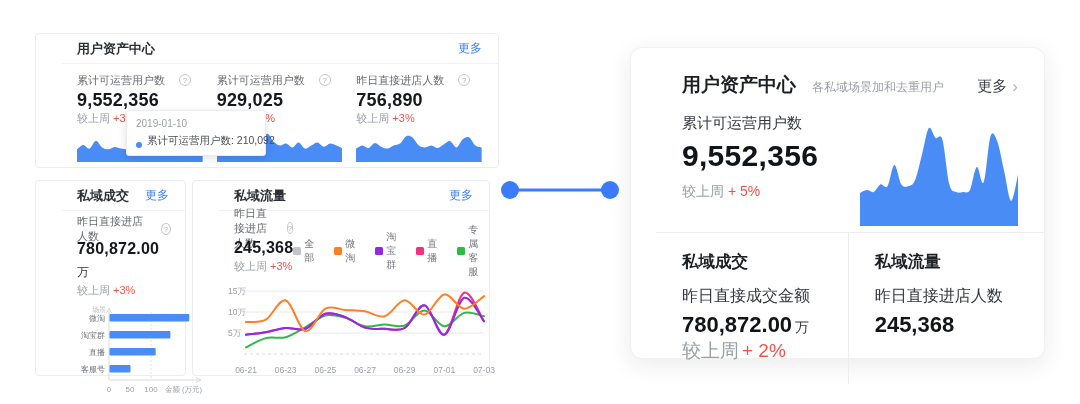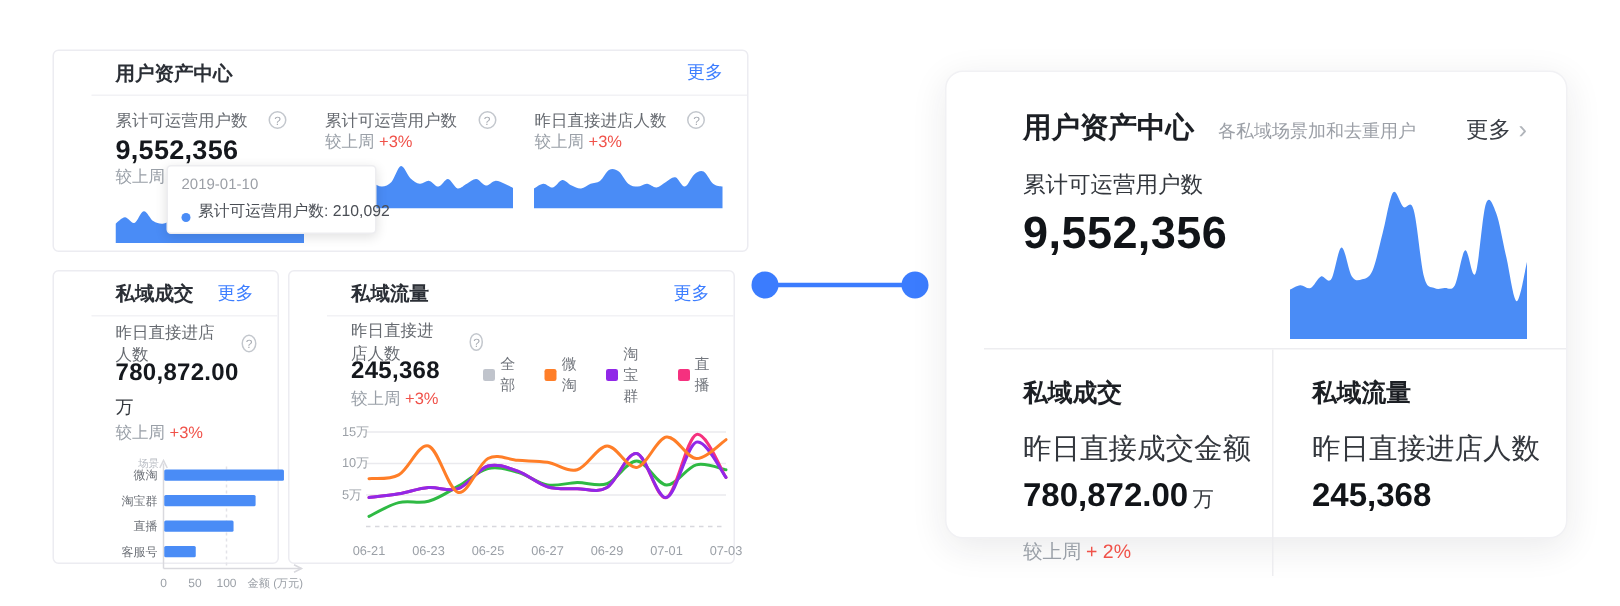--- a/index.html
+++ b/index.html
@@ -22,21 +22,21 @@
   .metric { flex:1; min-width:0; }
   .metric-label { display:flex; align-items:center; gap:14px; font-size:11px; color:var(--label); height:16px; }
   .help { display:inline-flex; align-items:center; justify-content:center; width:12px; height:12px;
     border:1px solid #c3c7cd; border-radius:50%; font-size:8px; color:#a7abb2; cursor:pointer; }
   .metric-value { font-size:18px; font-weight:bold; color:#15181d; line-height:22px; margin-top:1px; letter-spacing:0.2px; }
   .metric-delta { font-size:11px; color:var(--grey); line-height:15px; margin-bottom:2px; }
   .metric-delta b { color:var(--red); font-weight:normal; margin-left:3px; }
   .spark { display:block; width:100%; height:34px; }
 
   
-  #chart-tooltip { position:absolute; left:75px; top:76px; z-index:6; background:#fff;
+  #chart-tooltip { position:absolute; left:90px; top:76px; z-index:6; background:#fff;
     border:1px solid #ededf0; border-radius:3px; box-shadow:0 2px 8px rgba(0,0,0,.12);
     padding:6px 9px 7px 9px; width:140px; }
   .tip-date { font-size:10px; color:#9b9fa6; line-height:13px; }
   .tip-row { display:flex; align-items:flex-end; gap:5px; margin-top:4px; }
   .tip-dot { width:6px; height:6px; border-radius:50%; background:var(--blue); flex:none; }
   .tip-text { font-size:10.5px; color:#4a4e55; white-space:nowrap; }
 
   
   #sales-card { left:35px; top:180px; width:151px; height:196px; }
   .sales-body { padding:10px 14px 0 16px; }
@@ -67,24 +67,24 @@
   .zoom-metric-label { font-size:15px; color:#33373d; margin-top:12px; }
   .zoom-metric-value { font-size:30px; font-weight:bold; color:#111418; letter-spacing:0.3px; margin-top:6px; }
   .zoom-metric-delta { font-size:14px; color:var(--grey); margin-top:10px; }
   .zoom-metric-delta b { color:var(--red); font-weight:normal; margin-left:4px; }
   .zoom-chart-wrap { flex:1; display:flex; align-items:flex-end; }
   #zoom-area-svg { display:block; width:100%; height:100px; }
   .zoom-bottom { display:flex; border-top:1px solid #ededf0; margin-top:6px; height:152px; }
   .zoom-col { padding:18px 0 0 26px; width:205px; }
   .zoom-col + .zoom-col { border-left:1px solid #ededf0; width:210px; padding-left:26px; }
   .zoom-col-title { font-size:16.5px; font-weight:bold; color:#1c1f24; }
-  .zoom-col-label { font-size:19px; color:#33373d; margin-top:13px; }
+  .zoom-col-label { font-size:16px; color:#33373d; margin-top:13px; }
   .zoom-col-value { font-size:22px; font-weight:bold; color:#111418; margin-top:5px; }
   .zoom-col-value .unit { font-size:14px; font-weight:normal; color:#33373d; margin-left:3px; }
-  .zoom-col-delta { font-size:13px; color:var(--grey); margin-top:16px; }
+  .zoom-col-delta { font-size:19px; color:var(--grey); margin-top:0; }
   .zoom-col-delta b { color:var(--red); font-weight:normal; margin-left:3px; }
 </style>
 </head>
 <body>
 
 <div class="card" id="assets-card">
   <div class="card-header">
     <span class="card-title">用户资产中心</span>
     <span class="more-link">更多</span>
   </div>
@@ -98,30 +98,32 @@
       <div class="metric-delta"><span>较上周</span><b>+3%</b></div>
       <svg class="spark" viewBox="0 0 128 34" preserveAspectRatio="none">
           <path d="M0.0,21.2C1.1,20.5,4.3,17.0,6.4,16.9C8.5,16.8,10.7,21.3,12.8,20.6C14.9,19.9,17.1,13.1,19.2,12.8C21.3,12.6,23.5,18.0,25.6,19.4C27.7,20.8,29.9,21.3,32.0,21.2C34.1,21.2,36.3,19.2,38.4,19.0C40.5,18.9,42.7,20.2,44.8,20.6C46.9,21.0,49.1,21.4,51.2,21.2C53.3,21.0,55.5,20.1,57.6,19.4C59.7,18.6,61.9,16.8,64.0,16.9C66.1,17.0,68.3,19.4,70.4,20.0C72.5,20.6,74.7,21.3,76.8,20.6C78.9,19.9,81.1,15.9,83.2,15.6C85.3,15.3,87.5,18.1,89.6,18.7C91.7,19.4,93.9,19.8,96.0,19.4C98.1,18.9,100.3,16.9,102.4,15.9C104.5,15.0,106.7,12.9,108.8,13.8C110.9,14.7,113.1,20.1,115.2,21.2C117.3,22.4,119.5,20.9,121.6,20.6C123.7,20.3,126.9,19.6,128.0,19.4L128,34L0,34Z" fill="#4a8cf6"></path>
         </svg>
     </div>
     <div class="metric">
       <div class="metric-label tight">
         <span>累计可运营用户数</span>
         <span class="help">?</span>
       </div>
+      <div class="metric-value">929,025</div>
       <div class="metric-delta"><span>较上周</span><b>+3%</b></div>
       <svg class="spark" viewBox="0 0 128 34" preserveAspectRatio="none">
           <path d="M0.0,23.1C1.1,22.4,4.3,19.1,6.4,18.7C8.5,18.4,10.7,21.8,12.8,21.2C14.9,20.6,17.1,15.2,19.2,15.0C21.3,14.8,23.5,19.6,25.6,20.0C27.7,20.4,29.9,17.6,32.0,17.5C34.1,17.4,36.3,19.6,38.4,19.4C40.5,19.2,42.7,18.5,44.8,16.3C46.9,14.0,49.1,6.1,51.2,5.7C53.3,5.3,55.5,11.8,57.6,13.8C59.7,15.7,61.9,17.2,64.0,17.5C66.1,17.8,68.3,15.3,70.4,15.6C72.5,15.9,74.7,19.6,76.8,19.4C78.9,19.2,81.1,14.2,83.2,14.4C85.3,14.6,87.5,20.1,89.6,20.6C91.7,21.1,93.9,18.5,96.0,17.5C98.1,16.5,100.3,14.2,102.4,14.4C104.5,14.6,106.7,18.5,108.8,18.7C110.9,18.9,113.1,15.8,115.2,15.6C117.3,15.4,119.5,16.7,121.6,17.5C123.7,18.3,126.9,20.1,128.0,20.6L128,34L0,34Z" fill="#4a8cf6"></path>
         </svg>
     </div>
     <div class="metric">
       <div class="metric-label tight">
         <span>昨日直接进店人数</span>
         <span class="help">?</span>
       </div>
+      <div class="metric-value">756,890</div>
       <div class="metric-delta"><span>较上周</span><b>+3%</b></div>
       <svg class="spark" viewBox="0 0 128 34" preserveAspectRatio="none">
           <path d="M0.0,20.6C1.1,20.1,4.3,17.6,6.4,17.5C8.5,17.4,10.7,20.4,12.8,20.0C14.9,19.6,17.1,15.2,19.2,15.0C21.3,14.8,23.5,17.8,25.6,18.7C27.7,19.7,29.9,20.8,32.0,20.6C34.1,20.4,36.3,18.3,38.4,17.5C40.5,16.7,42.7,17.2,44.8,15.6C46.9,14.1,49.1,9.2,51.2,8.2C53.3,7.2,55.5,7.9,57.6,9.4C59.7,11.0,61.9,15.8,64.0,17.5C66.1,19.2,68.3,19.4,70.4,19.4C72.5,19.4,74.7,17.4,76.8,17.5C78.9,17.6,81.1,20.2,83.2,20.0C85.3,19.8,87.5,17.4,89.6,16.3C91.7,15.1,93.9,12.6,96.0,13.2C98.1,13.7,100.3,19.7,102.4,19.4C104.5,19.1,106.7,13.0,108.8,11.3C110.9,9.6,113.1,8.4,115.2,9.4C117.3,10.5,119.5,15.8,121.6,17.5C123.7,19.2,126.9,19.1,128.0,19.4L128,34L0,34Z" fill="#4a8cf6"></path>
         </svg>
     </div>
   </div>
   <div id="chart-tooltip">
     <div class="tip-date">2019-01-10</div>
     <div class="tip-row">
       <span class="tip-dot"></span>
@@ -193,20 +195,24 @@
             <span>微淘</span>
           </span>
         <span class="legend-item">
             <span class="swatch" style="background: rgb(145, 40, 232);"></span>
             <span>淘宝群</span>
           </span>
         <span class="legend-item">
             <span class="swatch" style="background: rgb(245, 49, 127);"></span>
             <span>直播</span>
           </span>
+        <span class="legend-item">
+            <span class="swatch" style="background: rgb(47, 186, 68);"></span>
+            <span>专属客服</span>
+          </span>
       </div>
     </div>
     <svg id="traffic-line-svg" width="272" height="97" viewBox="0 0 272 97">
         <line x1="16" y1="10.068965517241374" x2="256" y2="10.068965517241374" stroke="#eaeaee" stroke-width="1"></line>
         <text x="0" y="12.568965517241374" font-size="8.5" fill="#9ba0a7">15万</text>
         <line x1="16" y1="31.04597701149425" x2="256" y2="31.04597701149425" stroke="#eaeaee" stroke-width="1"></line>
         <text x="0" y="33.54597701149425" font-size="8.5" fill="#9ba0a7">10万</text>
         <line x1="16" y1="52.02298850574712" x2="256" y2="52.02298850574712" stroke="#eaeaee" stroke-width="1"></line>
         <text x="0" y="54.52298850574712" font-size="8.5" fill="#9ba0a7">5万</text>
         <line x1="16" y1="73" x2="256" y2="73" stroke="#d8d8dd" stroke-width="1" stroke-dasharray="3,3"></line>
@@ -237,20 +243,21 @@
     <span class="zoom-subtitle">各私域场景加和去重用户</span>
     <span class="zoom-more">
       <span>更多</span>
       <span class="chev">›</span>
     </span>
   </div>
   <div class="zoom-top">
     <div class="zoom-metric">
       <div class="zoom-metric-label">累计可运营用户数</div>
       <div class="zoom-metric-value">9,552,356</div>
+      <div class="zoom-metric-delta"><span>较上周</span><b>+ 5%</b></div>
     </div>
     <div class="zoom-chart-wrap">
       <svg id="zoom-area-svg" viewBox="0 0 190 88" preserveAspectRatio="none">
           <path d="M0.0,59.0C1.4,58.5,5.5,56.5,8.3,56.4C11.0,56.3,13.8,58.9,16.5,58.1C19.3,57.2,22.0,52.2,24.8,51.3C27.5,50.5,30.3,55.8,33.0,53.0C35.8,50.2,38.6,34.6,41.3,34.3C44.1,34.0,46.8,48.2,49.6,51.3C52.3,54.4,55.1,53.6,57.8,53.0C60.6,52.4,63.3,52.4,66.1,47.9C68.8,43.4,71.6,33.5,74.3,25.8C77.1,18.2,79.9,4.6,82.6,2.0C85.4,-0.6,88.1,8.8,90.9,10.5C93.6,12.2,96.4,5.4,99.1,12.2C101.9,19.0,104.6,43.7,107.4,51.3C110.1,59.0,112.9,57.0,115.7,58.1C118.4,59.2,121.2,58.4,123.9,58.1C126.7,57.8,129.4,60.1,132.2,56.4C134.9,52.7,137.7,37.1,140.4,36.0C143.2,34.9,145.9,54.1,148.7,49.6C151.4,45.1,154.2,14.7,157.0,8.8C159.7,2.8,162.5,8.7,165.2,13.9C168.0,19.1,170.7,31.6,173.5,40.2C176.2,48.9,179.0,65.3,181.7,65.8C184.5,66.2,188.6,46.6,190.0,42.8L190,88L0,88Z" fill="#4a8cf6"></path>
         </svg>
     </div>
   </div>
   <div class="zoom-bottom">
     <div class="zoom-col">
       <div class="zoom-col-title">私域成交</div>

